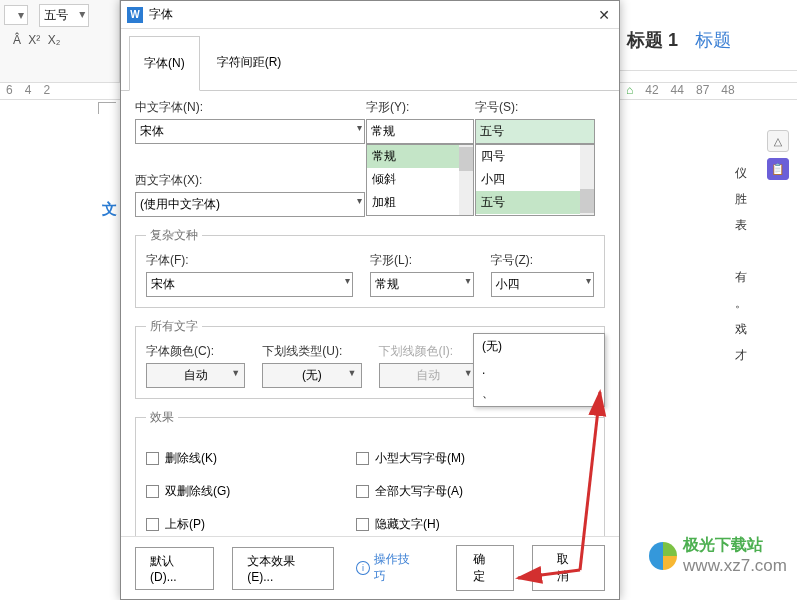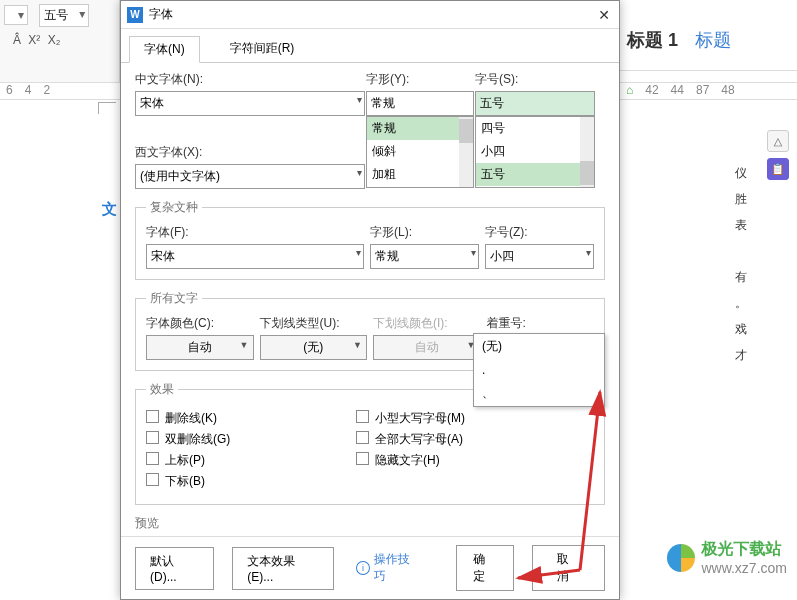--- a/index.html
+++ b/index.html
@@ -20,62 +20,62 @@
 .doc-body div{text-align:right;padding-right:50px}
 .side-icons{position:absolute;right:6px;top:130px;width:24px}
 .side-icons .sicon{width:22px;height:22px;margin-bottom:6px;border:1px solid #ccc;border-radius:3px;background:#f5f5f5;display:flex;align-items:center;justify-content:center;font-size:11px;color:#666}
 .side-icons .sicon.purple{background:#6b5fd8;color:#fff;border-color:#6b5fd8}
 .dialog{position:absolute;top:0;left:120px;width:500px;height:600px;background:#fff;border:1px solid #888;box-shadow:0 0 10px rgba(0,0,0,.3)}
 .titlebar{height:28px;background:#fff;border-bottom:1px solid #ddd;display:flex;align-items:center;padding:0 6px}
 .titlebar .wicon{width:16px;height:16px;background:#2b7cd3;color:#fff;font-size:10px;font-weight:bold;display:flex;align-items:center;justify-content:center;margin-right:6px}
 .titlebar .ttxt{flex:1;font-size:12px}
 .titlebar .close{width:18px;text-align:center;color:#333;font-size:14px}
 .tabs{display:flex;border-bottom:1px solid #ccc;padding:6px 8px 0}
-.tab{padding:4px 14px;border:1px solid transparent;margin-right:15px;cursor:pointer}
+.tab{padding:18px 14px;border:1px solid transparent;margin-right:2px;cursor:pointer}
 .tab.active{border:1px solid #ccc;border-bottom:1px solid #fff;background:#fff;position:relative;top:1px}
 .body{padding:8px 14px}
 .lbl{display:block;margin-bottom:3px;color:#333}
 .lbl.disabled{color:#aaa}
 .sel{border:1px solid #999;padding:3px 4px;background:#fff;position:relative;width:100%}
 .sel .arrow{position:absolute;right:2px;top:2px;color:#555;font-size:10px}
 .sel.highlight{background:#d4edda}
 .row-top{display:flex;gap:1px;margin-bottom:10px}
 .col1{width:230px}
 .col2{width:108px}
 .col3{width:120px}
 .listbox{border:1px solid #999;height:72px;overflow:hidden;background:#fff;position:relative}
 .listbox .item{padding:3px 5px}
 .listbox .item.sel-item{background:#c4e5c7}
 .listbox .scrollbar{position:absolute;right:0;top:0;width:14px;height:100%;background:#eee}
 .listbox .scrollbar .thumb{background:#ccc;height:24px;margin-top:2px}
 fieldset{border:1px solid #ccc;padding:8px 10px 10px;margin-bottom:10px}
 legend{padding:0 4px;color:#737373}
-.row2{display:flex;gap:6px}
+.row2{display:flex;gap:17px}
 .row2 .c{flex:1}
 .cbtn{border:1px solid #999;padding:3px 4px;background:#f5f5f5;position:relative;width:100%;text-align:center}
 .cbtn .arrow{position:absolute;right:4px;top:4px;color:#555;font-size:9px}
 .cbtn.disabled{color:#aaa}
 .cbtn.open{background:#d0e4f5;border-color:#5aa0db}
 .dropdown{position:absolute;right:14px;top:332px;width:132px;background:#fff;border:1px solid #999;box-shadow:2px 2px 4px rgba(0,0,0,.2);z-index:10}
 .dropdown .ditem{padding:4px 8px}
-.chk{display:flex;align-items:flex-start;margin:4px 0}
+.chk{display:flex;align-items:center;margin:16px 0}
 .chk .box{width:13px;height:13px;border:1px solid #888;margin-right:6px;background:#fff}
 .effects{display:flex}
 .effects .ecol{width:210px}
 .preview{border:1px solid #999;height:46px;display:flex;align-items:center;justify-content:center;font-size:14px;margin-top:4px;margin-bottom:6px}
 .footer{display:flex;gap:18px;padding:8px 14px;border-top:1px solid #ddd;align-items:center;position:absolute;bottom:0;left:0;right:0;background:#fff}
 .btn{border:1px solid #999;padding:5px 14px;background:#fff;cursor:pointer}
 .link{color:#3a7fd4;display:flex;align-items:center;gap:4px;margin-left:4px}
 .link .i{width:14px;height:14px;border:1.5px solid #3a7fd4;border-radius:50%;display:flex;align-items:center;justify-content:center;font-size:9px}
 .spacer{flex:1}
 .arrow-annot{position:absolute;pointer-events:none;z-index:20}
 .watermark{position:absolute;right:10px;bottom:24px;display:flex;align-items:center;gap:6px;z-index:5}
 .watermark .logo{width:28px;height:28px;border-radius:50%;background:conic-gradient(#7cc244 0 90deg,#f7b733 90deg 180deg,#3498db 180deg 360deg)}
 .watermark .wt1{font-size:16px;color:#4caf50;font-weight:bold}
-.watermark .wt2{font-size:14px;color:#888}
+.watermark .wt2{font-size:17px;color:#888}
 .hr-bg{position:absolute;top:70px;left:0;width:797px;height:1px;background:#ddd}
 .doc-corner{position:absolute;top:102px;left:98px;width:18px;height:12px;border-left:1px solid #aaa;border-top:1px solid #aaa}
 .blue-txt{position:absolute;top:200px;left:102px;color:#2b7cd3;font-size:15px;font-weight:bold}
 </style>
 </head>
 <body>
 
 <div class="hr-bg"></div>
 
 <div class="bg-toolbar">

